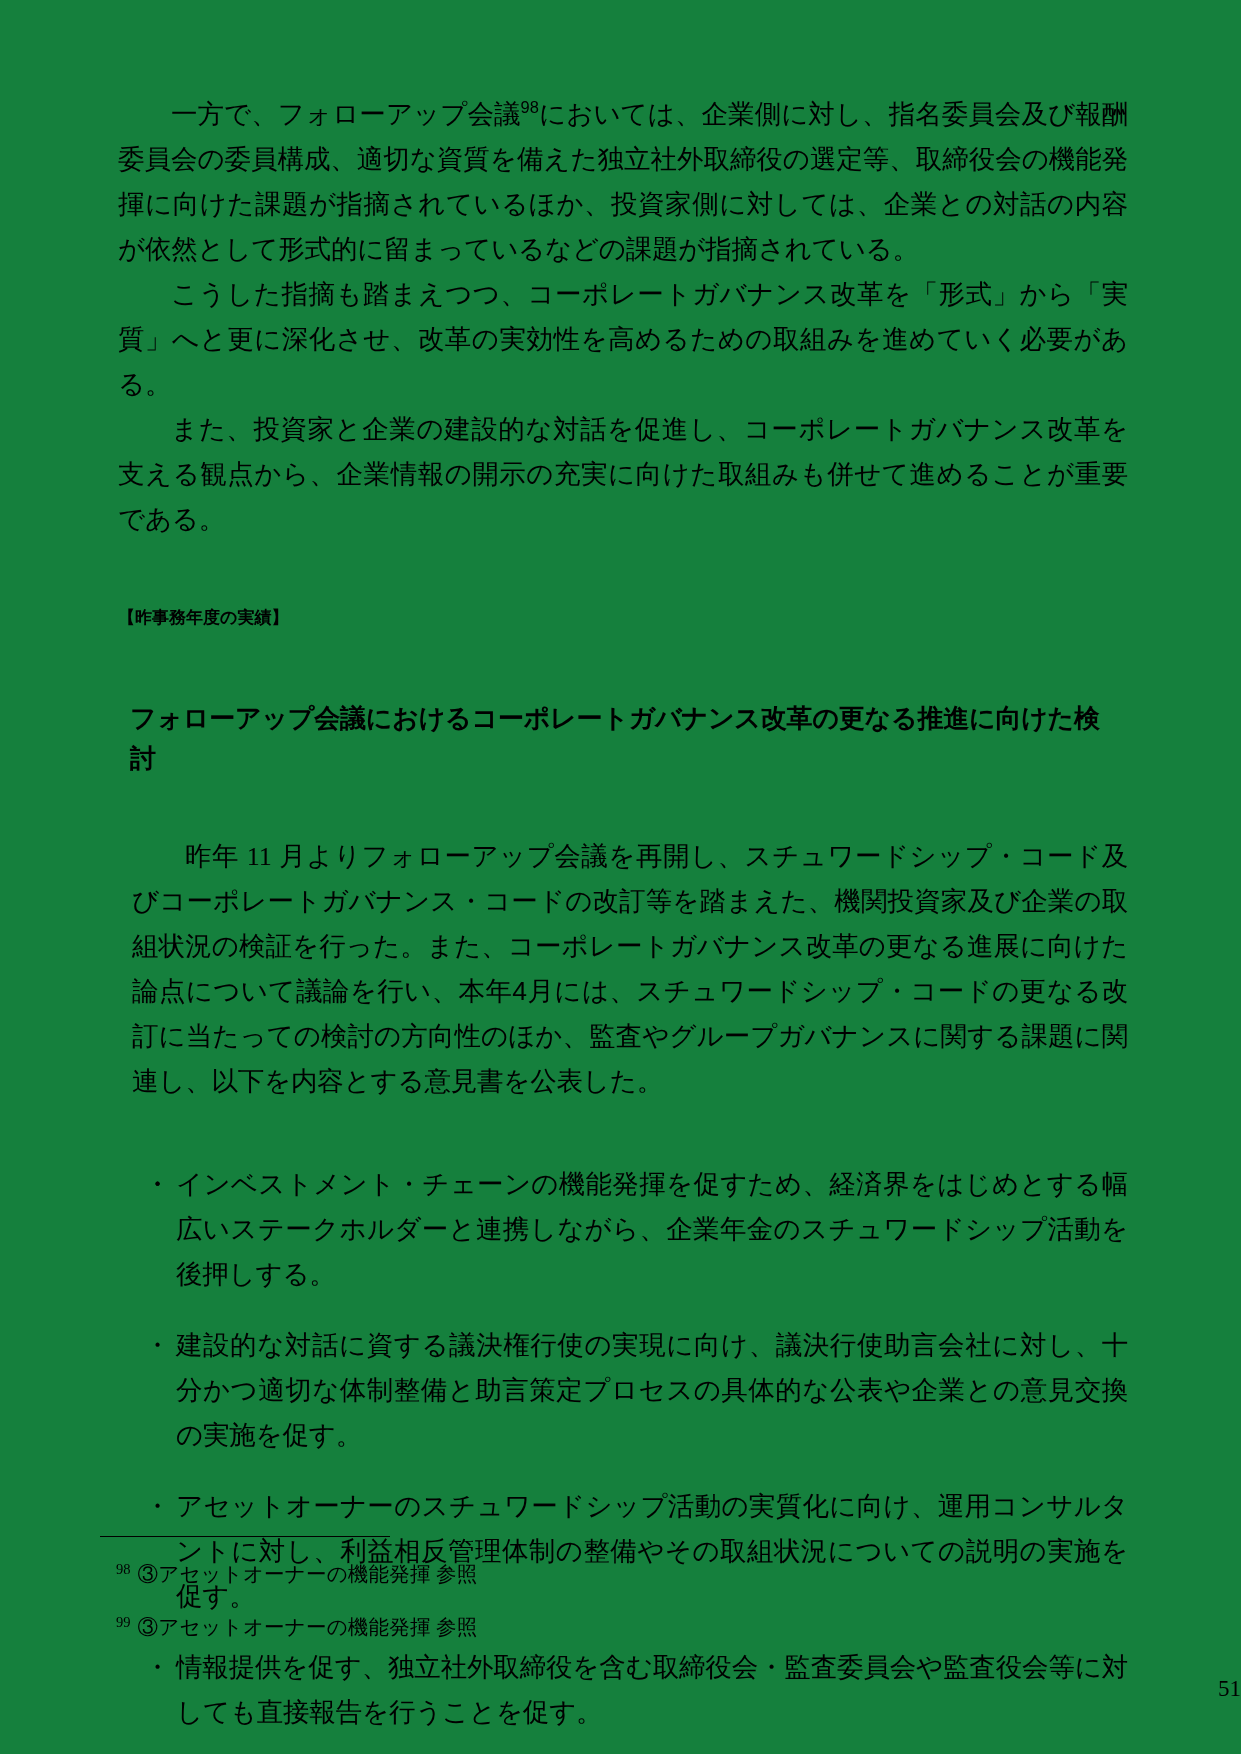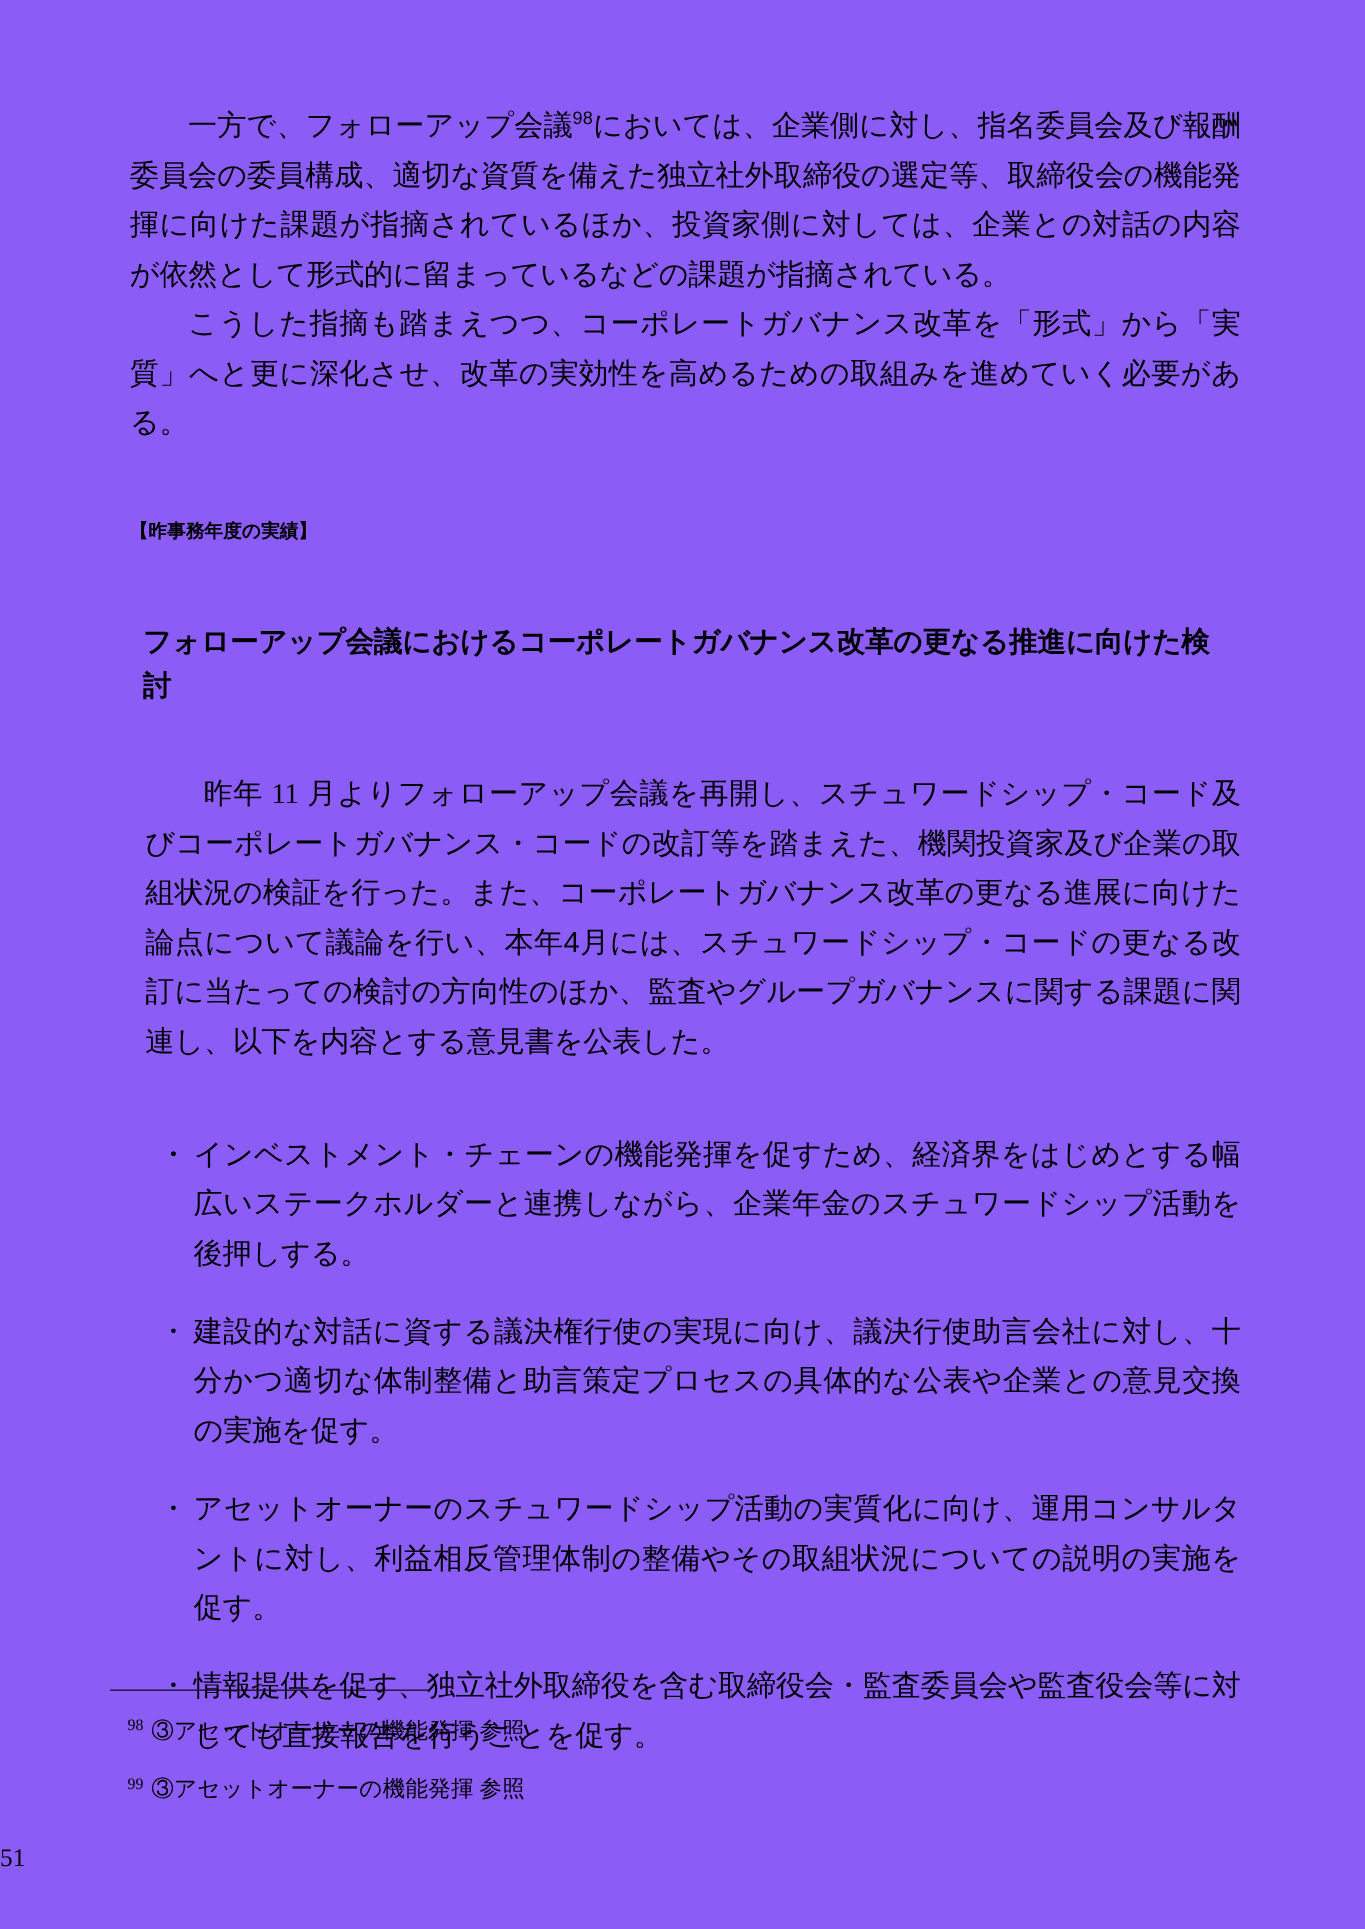--- a/index.html
+++ b/index.html
@@ -9,21 +9,21 @@
   }
   body {
     font-family: "Liberation Sans", "DejaVu Sans", sans-serif;
     color: #000000;
     -webkit-font-smoothing: antialiased;
   }
   .page {
     position: relative;
     width: 1241px;
     height: 1754px;
-    background: #8b5cf6;
+    background: #15803d;
     box-sizing: border-box;
     overflow: hidden;
     text-decoration: underline;
   }
   .content {
     position: absolute;
     left: 118px;
     top: 92px;
     width: 1010px;
   }
@@ -129,21 +129,21 @@
     margin-right: 7px;
     letter-spacing: 0;
   }
 
   
   .page-number {
     position: absolute;
     left: 0;
     right: 0;
     top: 1675px;
-    text-align: left;
+    text-align: right;
     font-family: "Liberation Serif", "DejaVu Serif", serif;
     font-size: 23px;
     line-height: 28px;
   }
 
   sup.fnref {
     font-size: 0.62em;
     vertical-align: super;
     line-height: 0;
     font-family: "Liberation Sans", sans-serif;
@@ -154,20 +154,21 @@
 <body>
 
 <div class="page">
 
   <div class="content">
 
     <p class="para"><span>一方で、フォローアップ会議</span><sup class="fnref">98</sup><span>においては、企業側に対し、指名委員会及び報酬委員会の委員構成、適切な資質を備えた独立社外取締役の選定等、取締役会の機能発揮に向けた課題が指摘されているほか、投資家側に対しては、企業との対話の内容が依然として形式的に留まっているなどの課題が指摘されている。</span></p>
 
     <p class="para">こうした指摘も踏まえつつ、コーポレートガバナンス改革を「形式」から「実質」へと更に深化させ、改革の実効性を高めるための取組みを進めていく必要がある。</p>
 
+    <p class="para">また、投資家と企業の建設的な対話を促進し、コーポレートガバナンス改革を支える観点から、企業情報の開示の充実に向けた取組みも併せて進めることが重要である。</p>
 
     <div class="sp-56"></div>
 
     <h2 class="heading-bracket">【昨事務年度の実績】</h2>
 
     <div class="sp-48"></div>
 
     <h3 class="heading-sub">フォローアップ会議におけるコーポレートガバナンス改革の更なる推進に向けた検討</h3>
 
     <div class="sp-44"></div>

